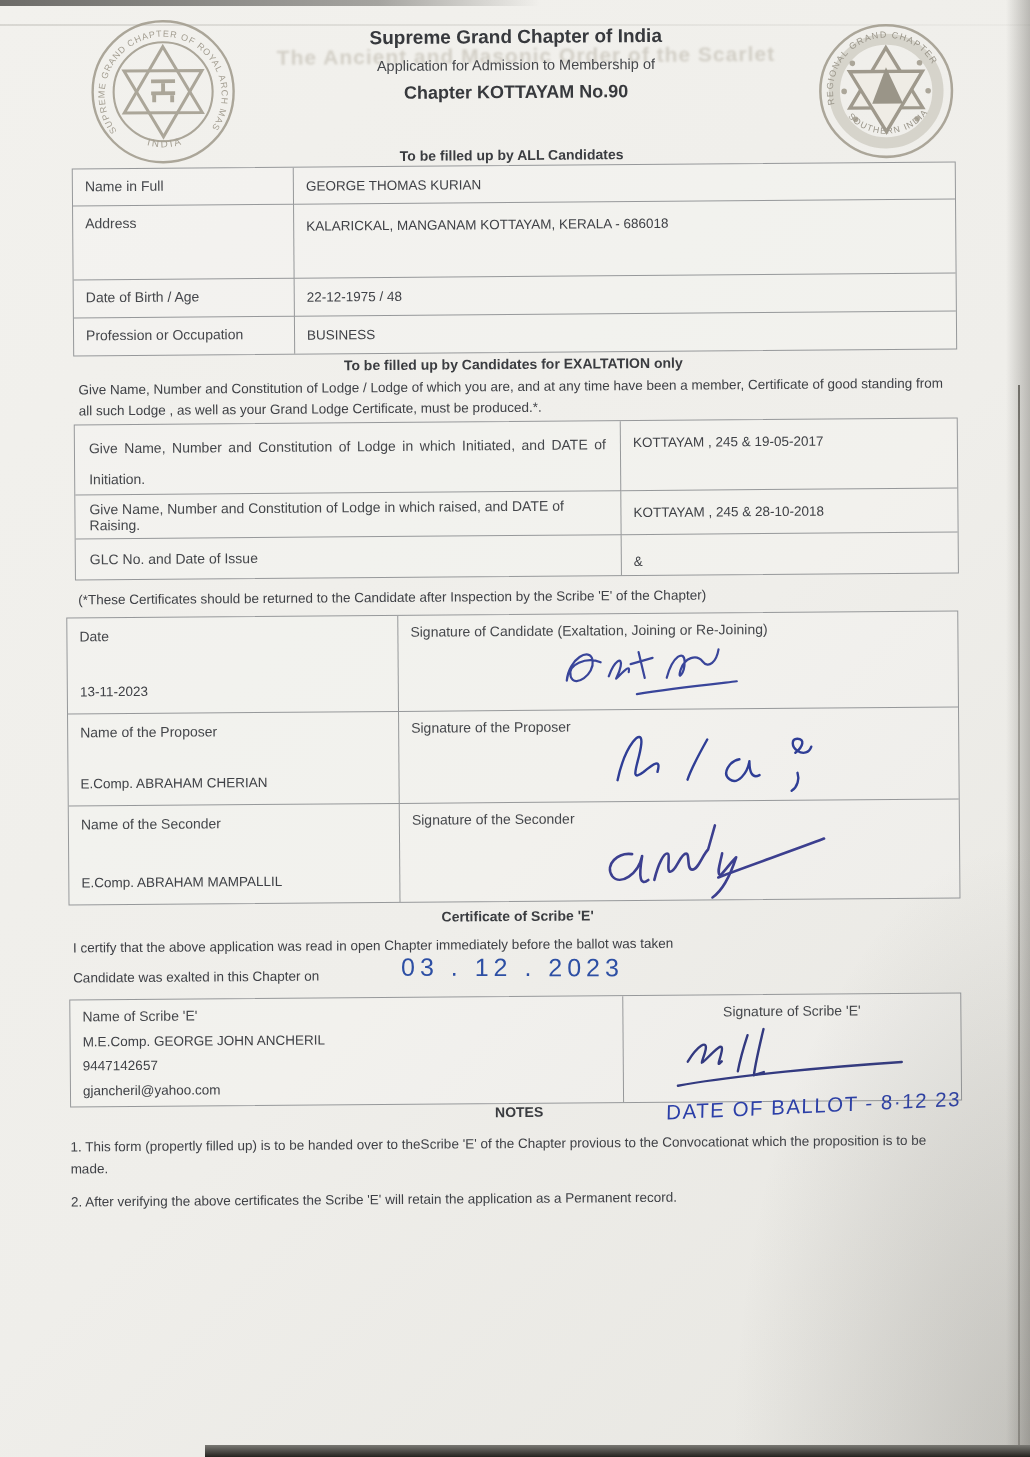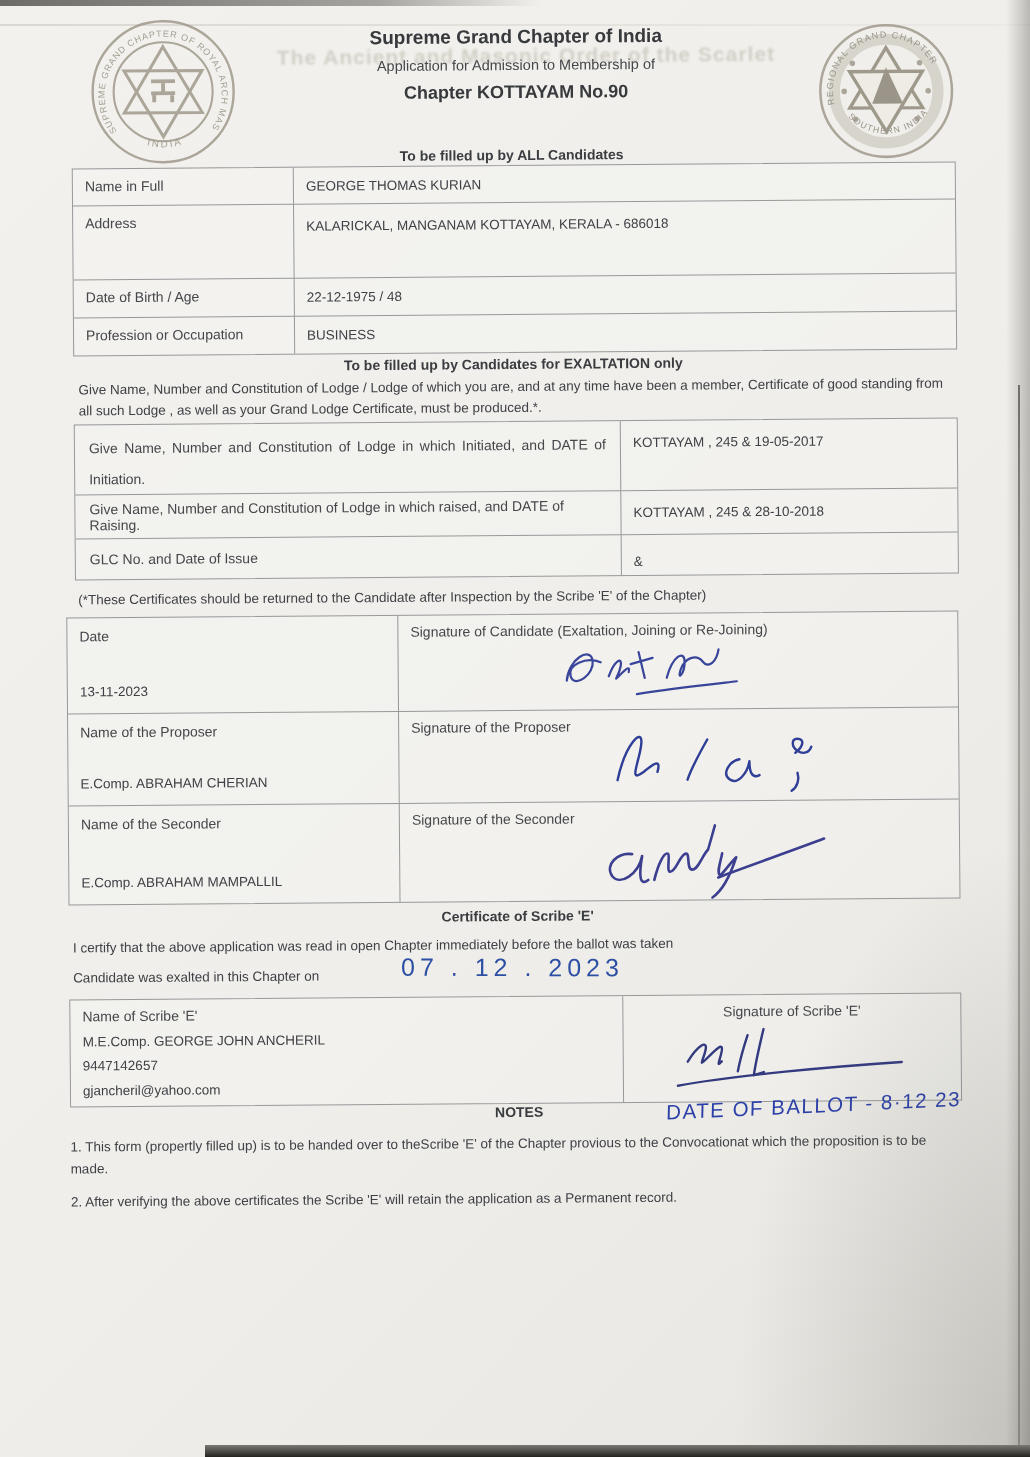--- a/index.html
+++ b/index.html
@@ -227,21 +227,21 @@
               <path d="M138,72 C170,60 212,46 244,34"></path>
             </g>
           </svg>
         </div>
       </div>
     </div>
 
     <div class="sec-head" style="top:908px;">Certificate of Scribe 'E'</div>
     <div class="para" style="left:70px;top:934px;width:880px;">I certify that the above application was read in open Chapter immediately before the ballot was taken</div>
     <div class="para" style="left:70px;top:964px;width:480px;">Candidate was exalted in this Chapter on</div>
-    <div class="hand-date">07 . 12 . 2023</div>
+    <div class="hand-date">03 . 12 . 2023</div>
 
     <div class="tbl" style="left:66px;top:996px;width:890px;">
       <div class="row" style="grid-template-columns:553px 1fr;">
         <div class="cell cl" style="height:106px;padding:8px 12px;display:flex;flex-direction:column;justify-content:space-between;box-sizing:border-box;">
           <div class="lbl">Name of Scribe 'E'</div>
           <div class="val">M.E.Comp. GEORGE JOHN ANCHERIL</div>
           <div class="val">9447142657</div>
           <div class="val">gjancheril@yahoo.com</div>
         </div>
         <div class="cell sigbox" style="height:106px;">

